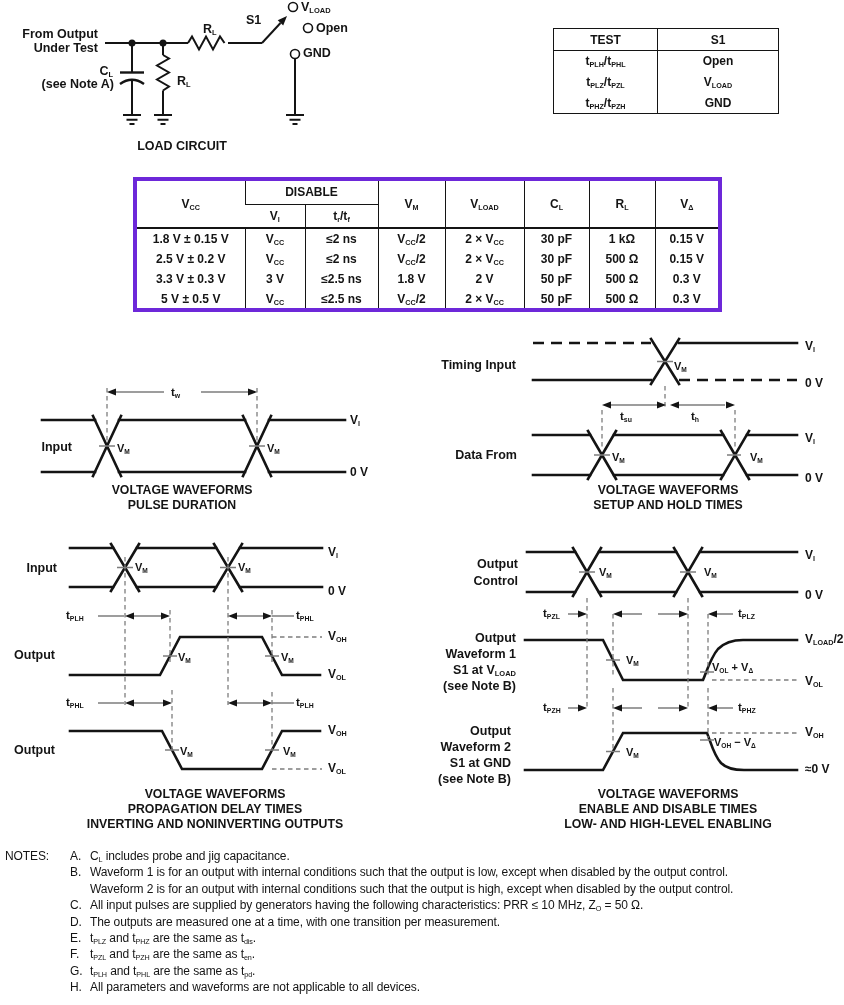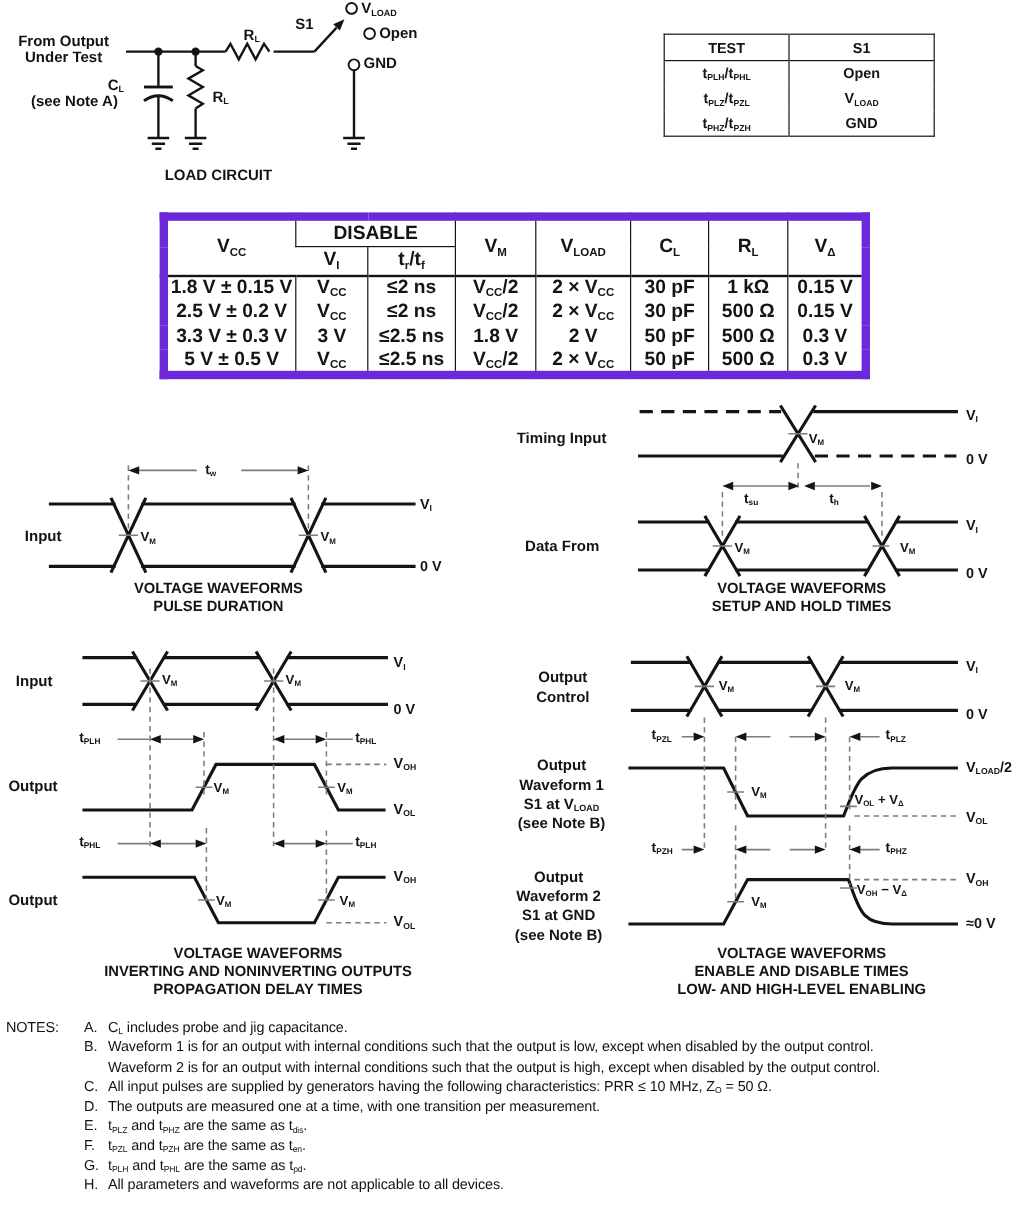--- a/index.html
+++ b/index.html
@@ -11,31 +11,31 @@
   .k{stroke:#141414;stroke-width:2.6;fill:none;stroke-linecap:square}
   .kd{stroke:#141414;stroke-width:2.6;fill:none;stroke-dasharray:11 7;stroke-linecap:butt}
   .w1{stroke:#141414;stroke-width:2;fill:none;stroke-linecap:butt}
   .g{stroke:#7d7d7d;stroke-width:1.3;fill:none}
   .gd{stroke:#7d7d7d;stroke-width:1.3;fill:none;stroke-dasharray:4.5 3.5}
   .ah{fill:#141414;stroke:none}
   .term{fill:#fff;stroke:#141414;stroke-width:1.6}
   .dot{fill:#141414;stroke:none}
   
   .lbl{position:absolute;font-weight:700;font-size:12px;line-height:14px;white-space:nowrap;color:#141414}
-  .lbl.r{text-align:center}
+  .lbl.r{text-align:right}
   .lbl.c{text-align:center}
   .lbl.big{font-size:12.5px}
   .lbl.vm{font-size:11px}
   .lbl.tl{font-size:11.5px}
   .cap{position:absolute;font-weight:700;font-size:12.3px;line-height:15px;text-align:center;white-space:nowrap;color:#141414}
   sub{font-size:0.6em;vertical-align:baseline;position:relative;top:0.28em;line-height:0}
   
   .dt{position:absolute;border-collapse:collapse;text-align:center;font-weight:700;color:#141414}
   .dt th,.dt td{padding:0 2px;vertical-align:middle}
-  #ct{font-size:16px;border:7px solid #6d28d9}
+  #ct{font-size:12px;border:4px solid #6d28d9}
   #ct th,#ct td{border-left:1.6px solid #141414}
   #ct tr>*:first-child{border-left:none}
   #ct thead th{border-bottom:2px solid #141414}
   #ct thead th.inputs{border-bottom:1.6px solid #141414}
   #ct thead tr.h1{height:25px}
   #ct thead tr.h2{height:24px}
   #ct tbody tr{height:20.5px}
   #st{font-size:12px;border:1.6px solid #141414}
   #st th,#st td{border-left:1.6px solid #141414}
   #st tr>*:first-child{border-left:none}
@@ -284,22 +284,22 @@
   <div class="lbl tl" style="left:66px;top:695px">t<sub>PHL</sub></div>
   <div class="lbl tl" style="left:296px;top:695px">t<sub>PLH</sub></div>
   <div class="lbl" style="left:328px;top:545px">V<sub>I</sub></div>
   <div class="lbl" style="left:328px;top:584px">0 V</div>
   <div class="lbl" style="left:328px;top:629px">V<sub>OH</sub></div>
   <div class="lbl" style="left:328px;top:667px">V<sub>OL</sub></div>
   <div class="lbl" style="left:328px;top:723px">V<sub>OH</sub></div>
   <div class="lbl" style="left:328px;top:761px">V<sub>OL</sub></div>
   <div class="cap" style="left:35px;top:787px;width:360px">
     <div>VOLTAGE WAVEFORMS</div>
+    <div>PROPAGATION DELAY TIMES</div>
     <div>INVERTING AND NONINVERTING OUTPUTS</div>
-    <div>PROPAGATION DELAY TIMES</div>
   </div>
 
   <svg class="abs" style="left:430px;top:540px" width="414" height="300" viewBox="0 0 414 300">
     <path class="k" d="M97,12H145 M169,12H246 M270,12H367"></path>
     <path class="k" d="M97,52H145 M169,52H246 M270,52H367"></path>
     <path class="k" d="M143,8L171,56 M143,56L171,8 M244,8L272,56 M244,56L272,8"></path>
     <path class="k" d="M95,100H173L193,140H273 C276,133 281,117 288,109 C295,102 304,100 313,100 H367"></path>
     <path class="k" d="M95,230H173L193,193H277 C280,200 284,216 291,223 C297,229 305,230 314,230 H367"></path>
     <path class="g" d="M149,32H165 M250,32H266 M176,120H190 M176,211.5H190 M270,132H284 M270,200H284"></path>
     <path class="gd" d="M157,58V168 M258,58V168 M183,74V138 M183,148V210 M278,74V136 M278,148V198"></path>

